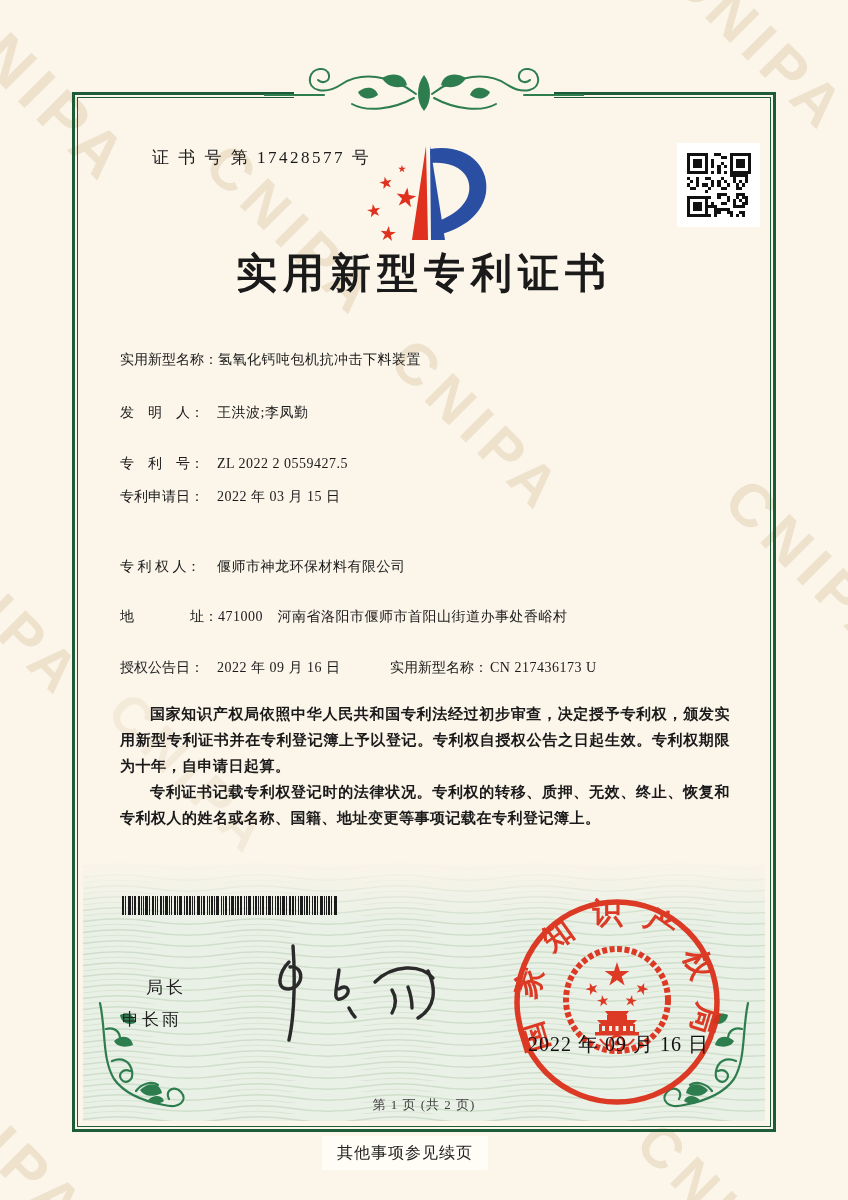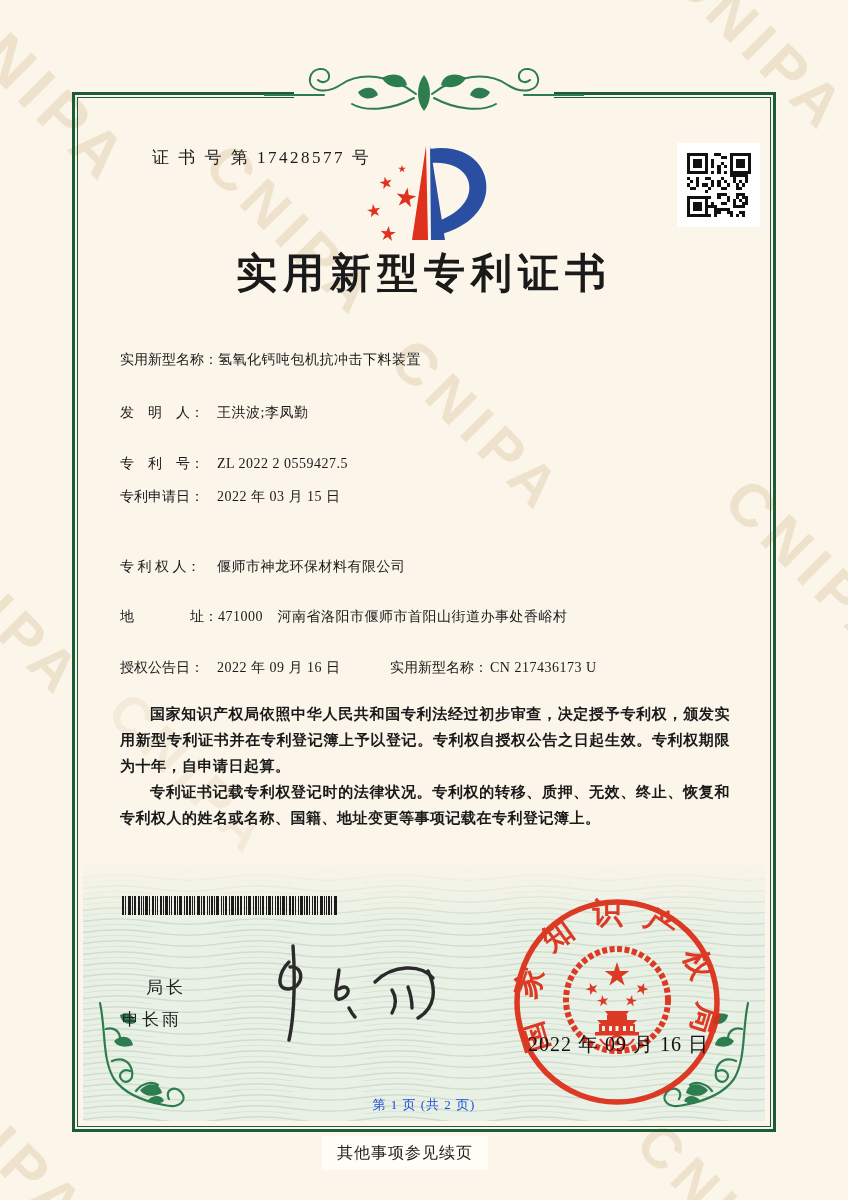--- a/index.html
+++ b/index.html
@@ -61,21 +61,21 @@
   .paras p{margin:0;text-indent:30px;letter-spacing:.5px;font-weight:bold;}
   .barcode{left:122px;top:896px;width:218px;height:19px;font-size:0;}
   .barcode i{display:inline-block;height:100%;background:#1b1b1b;}
   .director-title{left:122px;top:976px;font-size:17px;letter-spacing:3px;color:#222;margin-left:24px;}
   .director-name{left:122px;top:1008px;font-size:17px;letter-spacing:3px;color:#222;}
   .signature{left:255px;top:942px;width:190px;height:102px;z-index:3;}
   .seal{left:504px;top:889px;width:226px;height:226px;z-index:3;opacity:.94;}
   .seal-date{left:528px;top:1031px;width:240px;font-size:20px;letter-spacing:1px;
     color:#111;z-index:4;white-space:nowrap;}
   .page-num{left:72px;width:704px;top:1096px;text-align:center;font-size:13px;
-    letter-spacing:1px;color:#1d4ed8;}
+    letter-spacing:1px;color:#404040;}
   .foot-note{left:322px;top:1136px;width:166px;height:34px;background:#fffdf6;
     text-align:center;line-height:34px;font-size:16px;color:#222;letter-spacing:1px;z-index:2;}
 </style>
 </head>
 <body>
 
 <svg width="0" height="0" style="position:absolute" aria-hidden="true">
   <defs>
     <path id="star5" d="M0,-1 L0.2245,-0.309 0.951,-0.309 0.3633,0.118 0.5878,0.809 0,0.382 -0.5878,0.809 -0.3633,0.118 -0.951,-0.309 -0.2245,-0.309 Z"></path>
     <g id="flourish-corner">

